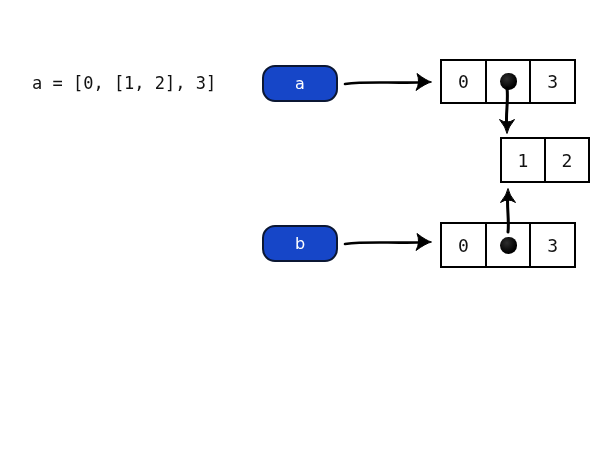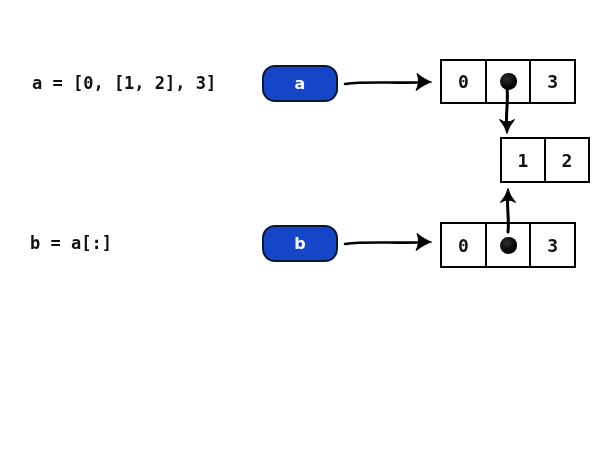--- a/index.html
+++ b/index.html
@@ -4,21 +4,20 @@
 <style>
   * { margin: 0; padding: 0; box-sizing: border-box; }
   html, body { background: #ffffff; }
   .canvas {
     position: relative;
     width: 600px;
     height: 450px;
     background: #ffffff;
     overflow: hidden;
     font-family: "DejaVu Sans", sans-serif;
-    font-weight: bold;
   }
   .code {
     position: absolute;
     font-family: "DejaVu Sans Mono", monospace;
     font-size: 17px;
     line-height: 20px;
     color: #111111;
     white-space: pre;
   }
   .code-a { left: 32px; top: 73px; }
@@ -71,21 +70,20 @@
     left: 0; top: 0;
     pointer-events: none;
   }
 </style>
 </head>
 <body>
 
 <div class="canvas">
 
   <div class="code code-a">a = [0, [1, 2], 3]</div>
-  <div class="code code-b">b = a[:]</div>
 
   <div class="pill pill-a">
     <span>a</span>
   </div>
   <div class="pill pill-b">
     <span>b</span>
   </div>
 
   <div class="list list-a">
     <div class="cell">0</div>

